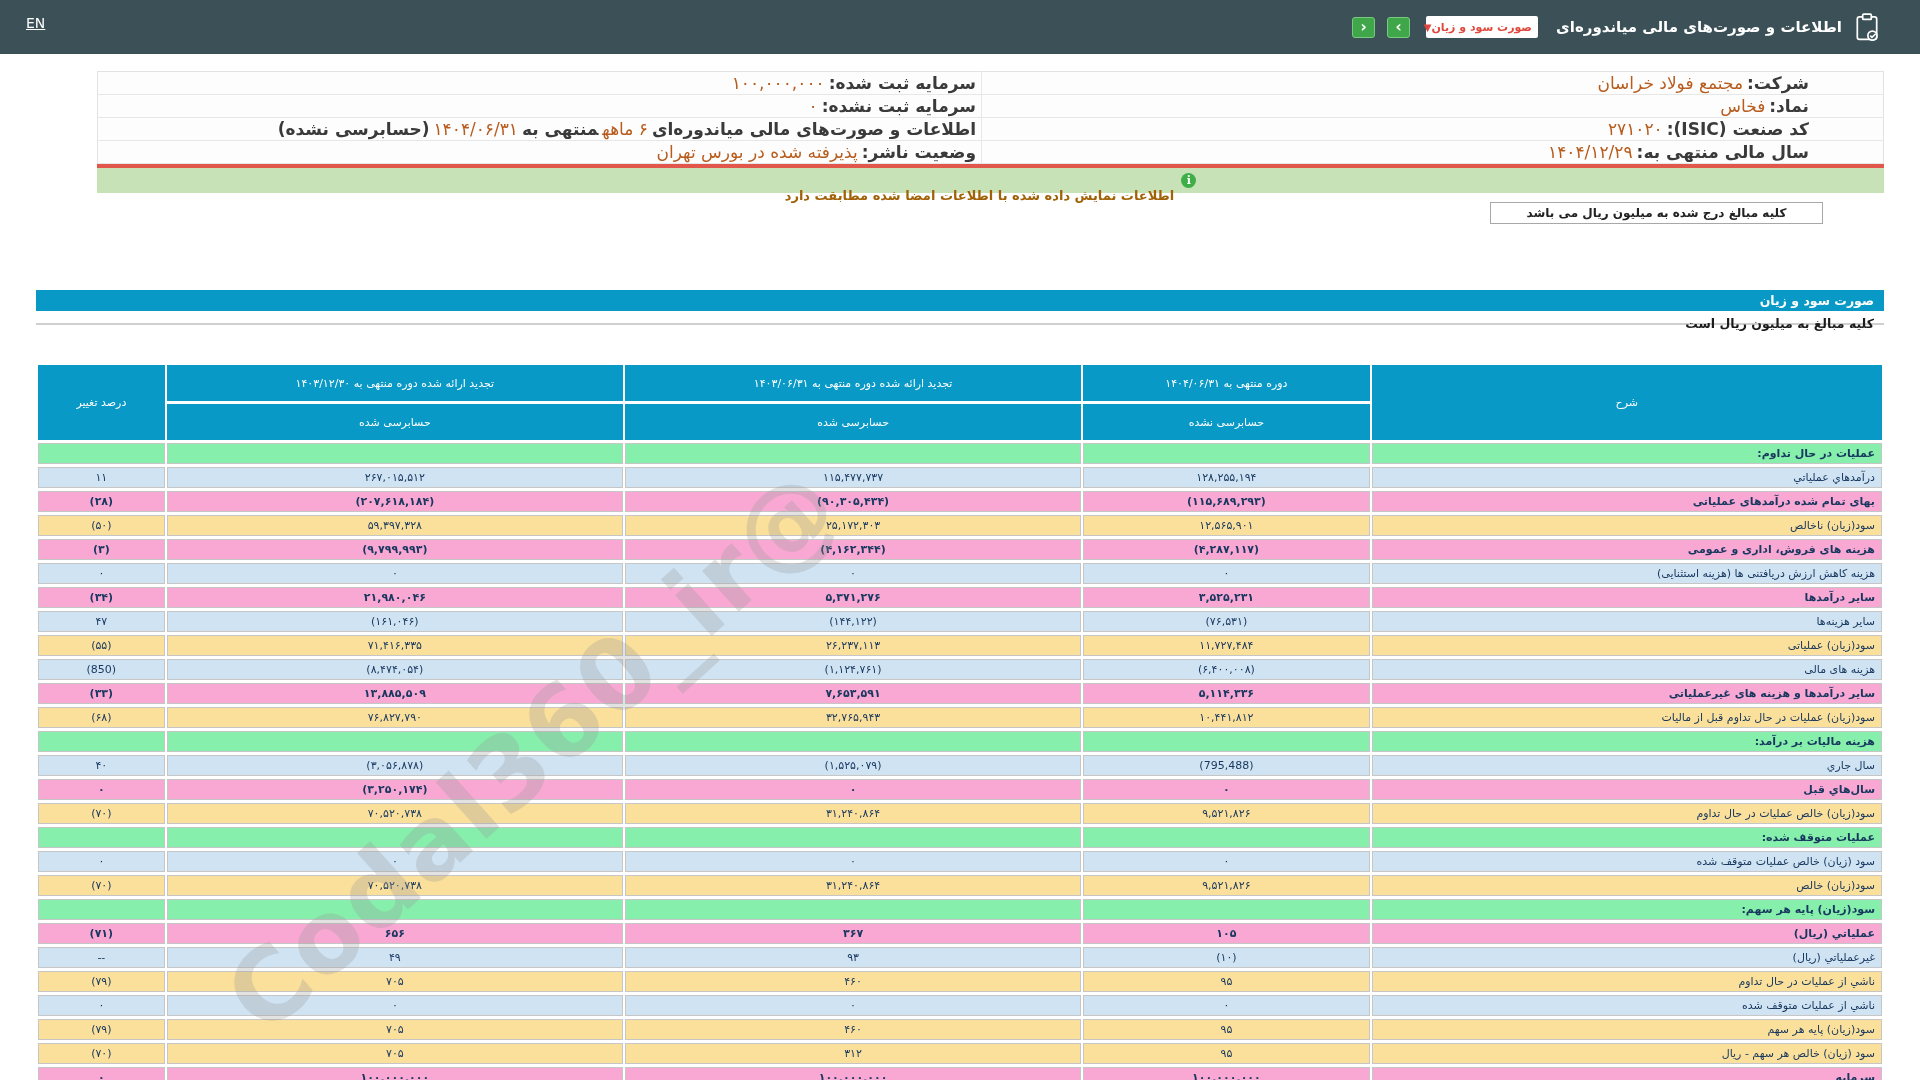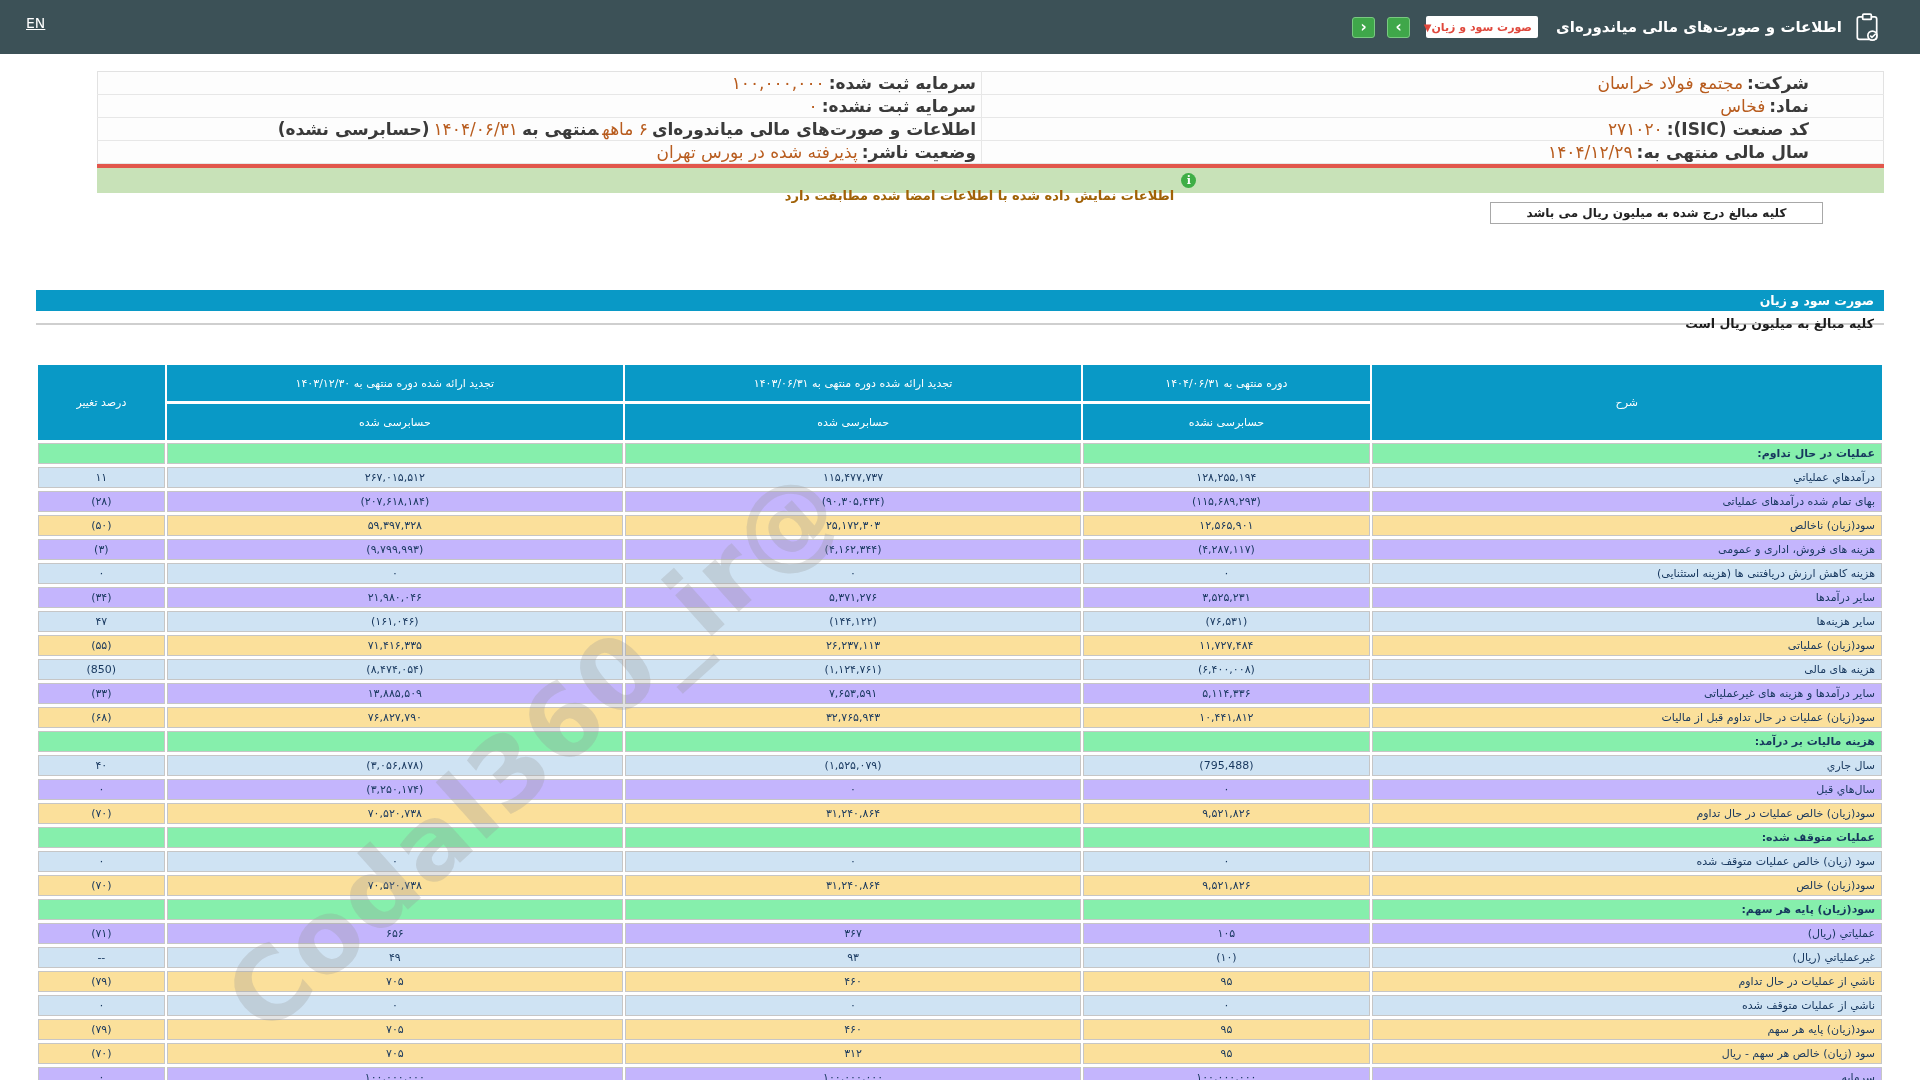--- a/index.html
+++ b/index.html
@@ -58,21 +58,21 @@
   table.main { width:100%; border-collapse:separate; border-spacing:2px 3px;
     table-layout:fixed; }
   table.main th { background:#0999c6; color:#fff; font-size:11px; font-weight:normal;
     height:36px; text-align:center; vertical-align:middle; }
   table.main td { height:21px; font-size:11px; color:#17375e;
     border:1px solid #c6c6c6; vertical-align:middle; overflow:hidden; white-space:nowrap; }
   td.desc { text-align:right; padding-right:6px; }
   td.num  { text-align:center; }
   td.neg  { color:#e00000; }
   .bg-blue   { background:#cfe3f3; }
-  .bg-white  { background:#c4b5fd; }
+  .bg-white  { background:#f9a8d4;font-weight:bold; }
   .bg-yellow { background:#fbe09b; }
   .bg-gray   { background:#86efac; }
   tr.section td { font-weight:bold; }
 
   .watermark { position:absolute; top:330px; right:960px; transform:rotate(-42deg);
     transform-origin:center; font-size:100px; font-weight:bold;
     color:rgba(150,150,150,0.28); pointer-events:none; z-index:5; letter-spacing:2px; }
 </style>
 </head>
 <body>

